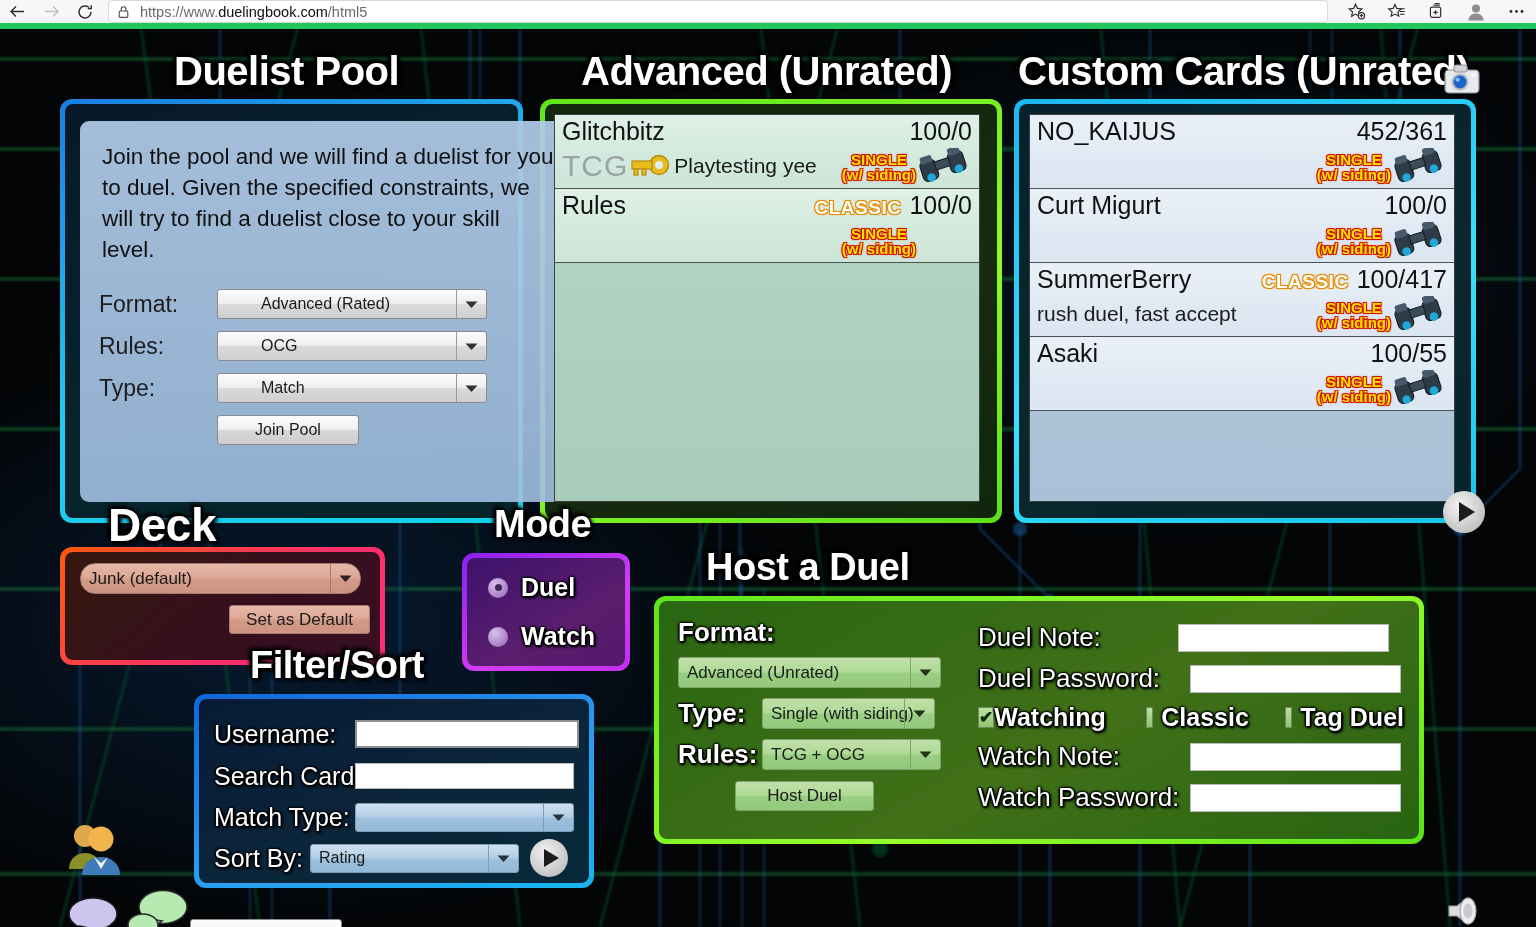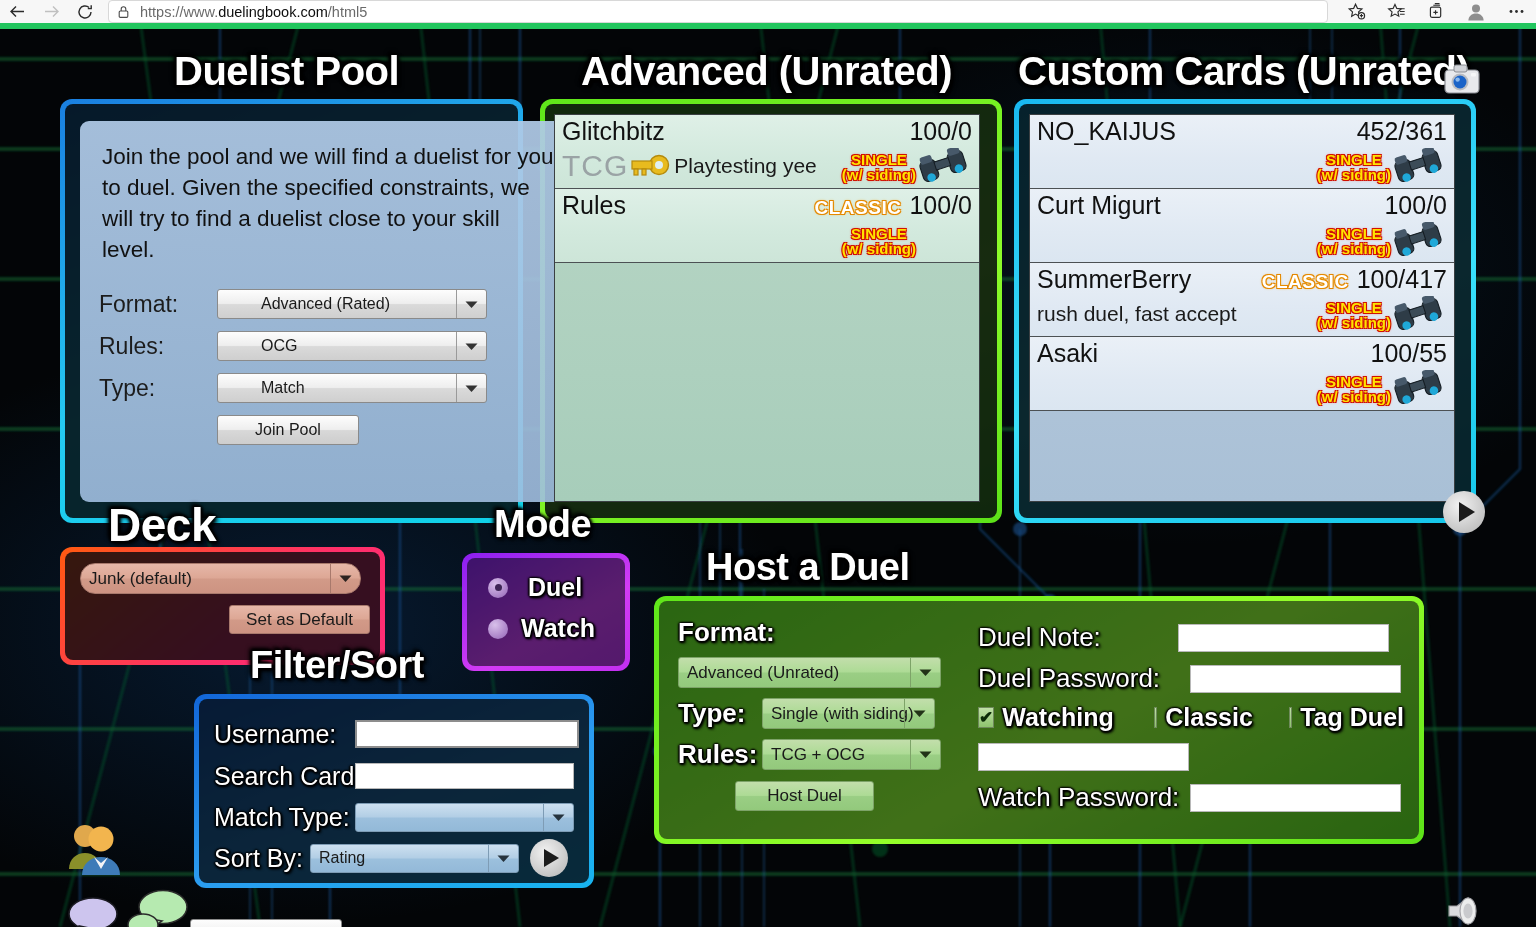--- a/index.html
+++ b/index.html
@@ -515,21 +515,21 @@
       <div class="btn pink" style="width:141px; height:29px; font-size:17px;">Set as Default</div>
     </div>
   </div>
 
   <div class="panel-title" style="left:494px; top:474px; font-size:38px;">Mode</div>
   <div class="frame" style="left:462px; top:524px; width:168px; height:118px;
               background:linear-gradient(150deg,#8b1ff0,#d23bf5 60%,#c22ff0); padding:5px;">
     <div style="width:100%;height:100%;background:rgba(4,8,12,0.58);border-radius:8px;"></div>
   </div>
   <div style="position:absolute; left:488px; top:544px; z-index:6;">
-    <div style="display:flex; align-items:center; gap:20px; margin-bottom:12px;">
+    <div style="display:flex; align-items:center; gap:13px; margin-bottom:20px;">
       <span class="radio-dot">
           <span class="inner"></span>
         </span>
       <span class="lbl-white" style="font-size:25px; font-weight:bold;">Duel</span>
     </div>
     <div style="display:flex; align-items:center; gap:13px;">
       <span class="radio-dot"></span>
       <span class="lbl-white" style="font-size:25px; font-weight:bold;">Watch</span>
     </div>
   </div>
@@ -622,27 +622,28 @@
     <div style="display:flex; align-items:center; height:33px;">
       <span class="lbl-white" style="width:200px; font-size:26px;">Duel Note:</span>
       <input class="txtbox" style="width: 211px; height: 28px;" value="">
     </div>
     <div style="display:flex; align-items:center; height:33px; margin-top:8px;">
       <span class="lbl-white" style="width:212px; font-size:26px;">Duel Password:</span>
       <input class="txtbox" style="width: 211px; height: 28px;" value="">
     </div>
     <div style="display:flex; align-items:center; height:33px; margin-top:6px;">
       <span class="chk-box">✔</span>
-      <span class="lbl-white" style="font-size:25px; font-weight:bold; margin-left:8px;">Watching</span>
+      <span class="lbl-white" style="font-size:25px; font-weight:bold; margin-left:0;">Watching</span>
       <span class="chk-box" style="margin-left:40px;"></span>
       <span class="lbl-white" style="font-size:25px; font-weight:bold; margin-left:8px;">Classic</span>
       <span class="chk-box" style="margin-left:36px;"></span>
       <span class="lbl-white" style="font-size:25px; font-weight:bold; margin-left:8px;">Tag Duel</span>
     </div>
     <div style="display:flex; align-items:center; height:33px; margin-top:6px;">
+      <span class="lbl-white" style="width:212px; font-size:26px;">Watch Note:</span>
       <input class="txtbox" style="width: 211px; height: 28px;" value="">
     </div>
     <div style="display:flex; align-items:center; height:33px; margin-top:8px;">
       <span class="lbl-white" style="width:212px; font-size:26px;">Watch Password:</span>
       <input class="txtbox" style="width: 211px; height: 28px;" value="">
     </div>
   </div>
 
   <svg style="position:absolute; left:64px; top:790px; z-index:7;" width="62" height="58" viewBox="0 0 62 58">
     <circle cx="21" cy="17" r="11" fill="#e0a84c"></circle>

